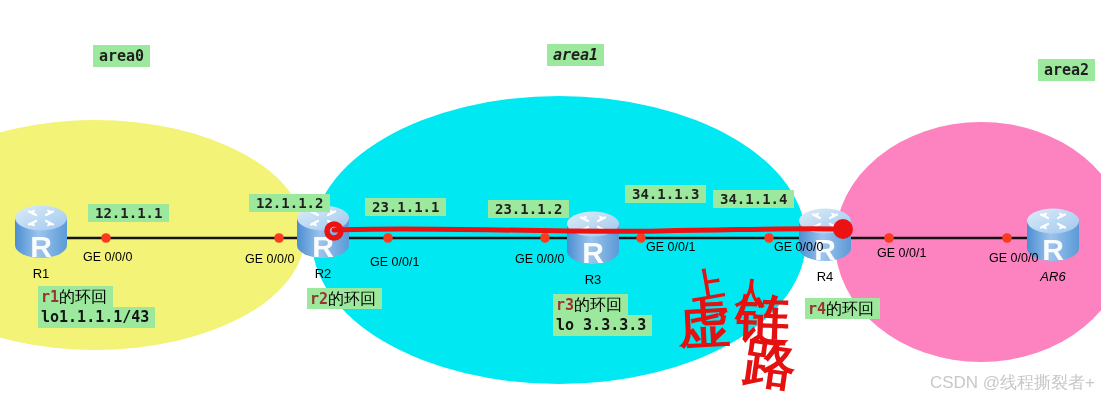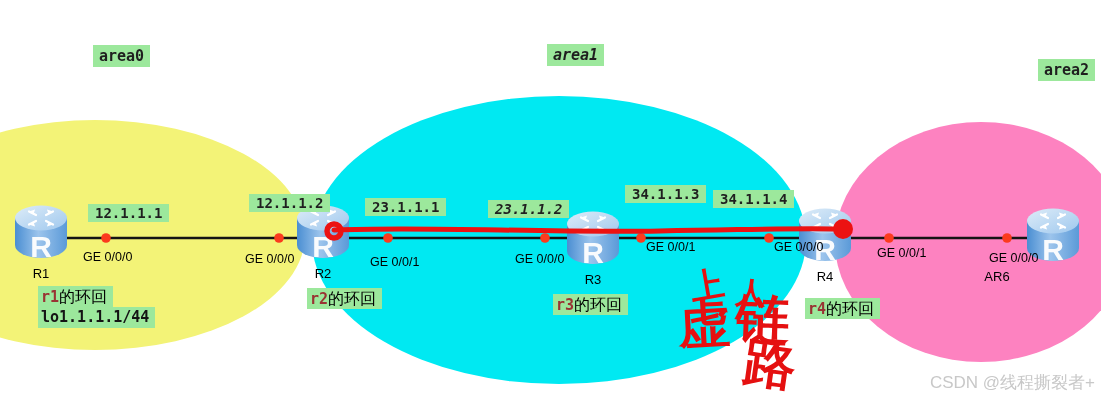--- a/index.html
+++ b/index.html
@@ -170,51 +170,52 @@
 <svg id="vlink-layer" width="1101" height="403">
   <path d="M334 230 C 430 226, 540 233, 660 231 S 800 228, 838 229" stroke="#ec1212" stroke-width="5" fill="none" stroke-linecap="round"></path>
   <circle cx="334" cy="231" r="7" stroke="#ec1212" stroke-width="5.5" fill="none"></circle>
   <circle cx="843" cy="229" r="10" fill="#ec1212"></circle>
 </svg>
 
 <div class="router-name" style="left:6px;top:266px;">R1</div>
 <div class="router-name" style="left:288px;top:266px;">R2</div>
 <div class="router-name" style="left:558px;top:272px;">R3</div>
 <div class="router-name" style="left:790px;top:269px;">R4</div>
-<div class="router-name" style="left:962px;top:269px;">AR6</div>
+<div class="router-name" style="left:1018px;top:269px;font-style:italic;">AR6</div>
 
 <div class="tag area-tag" style="left:93px;top:45px;">area0</div>
 <div class="tag area-tag" style="left:547px;top:44px;font-style:italic;">area1</div>
 <div class="tag area-tag" style="left:1038px;top:59px;">area2</div>
 
 <div class="tag" style="left:88px;top:204px;">12.1.1.1</div>
 <div class="tag" style="left:213px;top:194px;margin-left:36px;">12.1.1.2</div>
 <div class="tag" style="left:365px;top:198px;">23.1.1.1</div>
-<div class="tag" style="left:488px;top:200px;font-style:italic;">23.1.1.2</div>
+<div class="tag" style="left:488px;top:200px;">23.1.1.2</div>
 <div class="tag" style="left:625px;top:185px;">34.1.1.3</div>
 <div class="tag" style="left:713px;top:190px;">34.1.1.4</div>
 
 <div class="if-label" style="left:83px;top:250px;">GE 0/0/0</div>
 <div class="if-label" style="left:245px;top:252px;">GE 0/0/0</div>
 <div class="if-label" style="left:370px;top:255px;">GE 0/0/1</div>
 <div class="if-label" style="left:515px;top:252px;">GE 0/0/0</div>
 <div class="if-label" style="left:646px;top:240px;">GE 0/0/1</div>
 <div class="if-label" style="left:774px;top:240px;">GE 0/0/0</div>
 <div class="if-label" style="left:877px;top:246px;">GE 0/0/1</div>
 <div class="if-label" style="left:989px;top:251px;">GE 0/0/0</div>
 
 <div class="loopback" style="left:2px;top:286px;padding-left:36px;">
   <span class="l1"><span class="pfx">r1</span><span>的环回</span></span>
-  <span class="l2">lo1.1.1.1/44</span>
+  <span class="l2">lo1.1.1.1/43</span>
 </div>
 <div class="loopback" style="left:307px;top:288px;">
   <span class="l1"><span class="pfx">r2</span><span>的环回</span></span>
 </div>
 <div class="loopback" style="left:553px;top:294px;">
   <span class="l1"><span class="pfx">r3</span><span>的环回</span></span>
+  <span class="l2">lo 3.3.3.3</span>
 </div>
 <div class="loopback" style="left:805px;top:298px;">
   <span class="l1"><span class="pfx">r4</span><span>的环回</span></span>
 </div>
 
 <div id="handwriting">
   <span class="hw-s1">上</span>
   <span class="hw-s2">人</span>
   <span class="hw-c1">虚</span>
   <span class="hw-c2">链</span>

